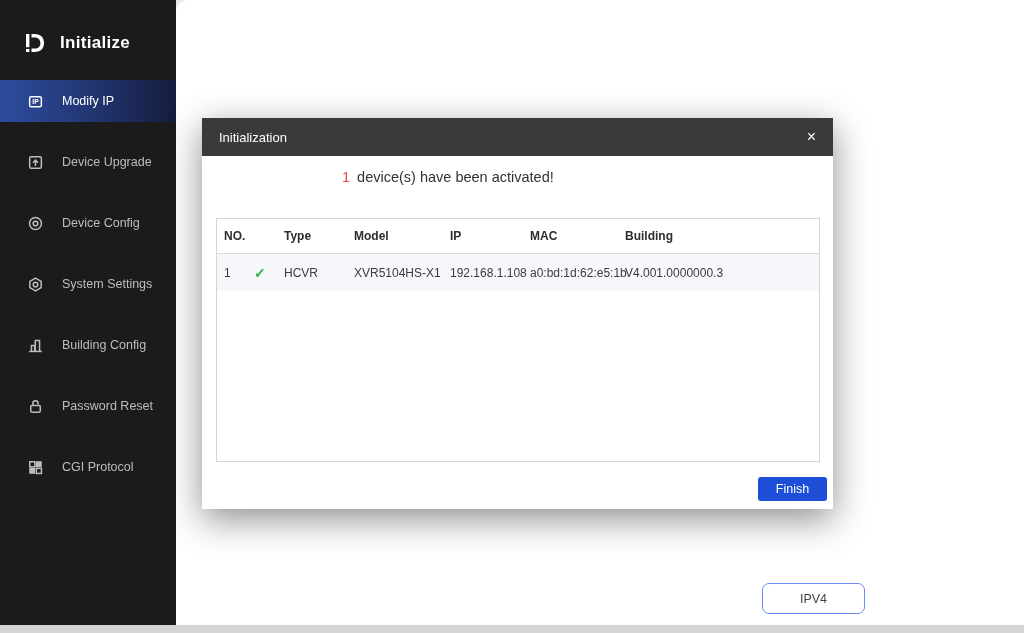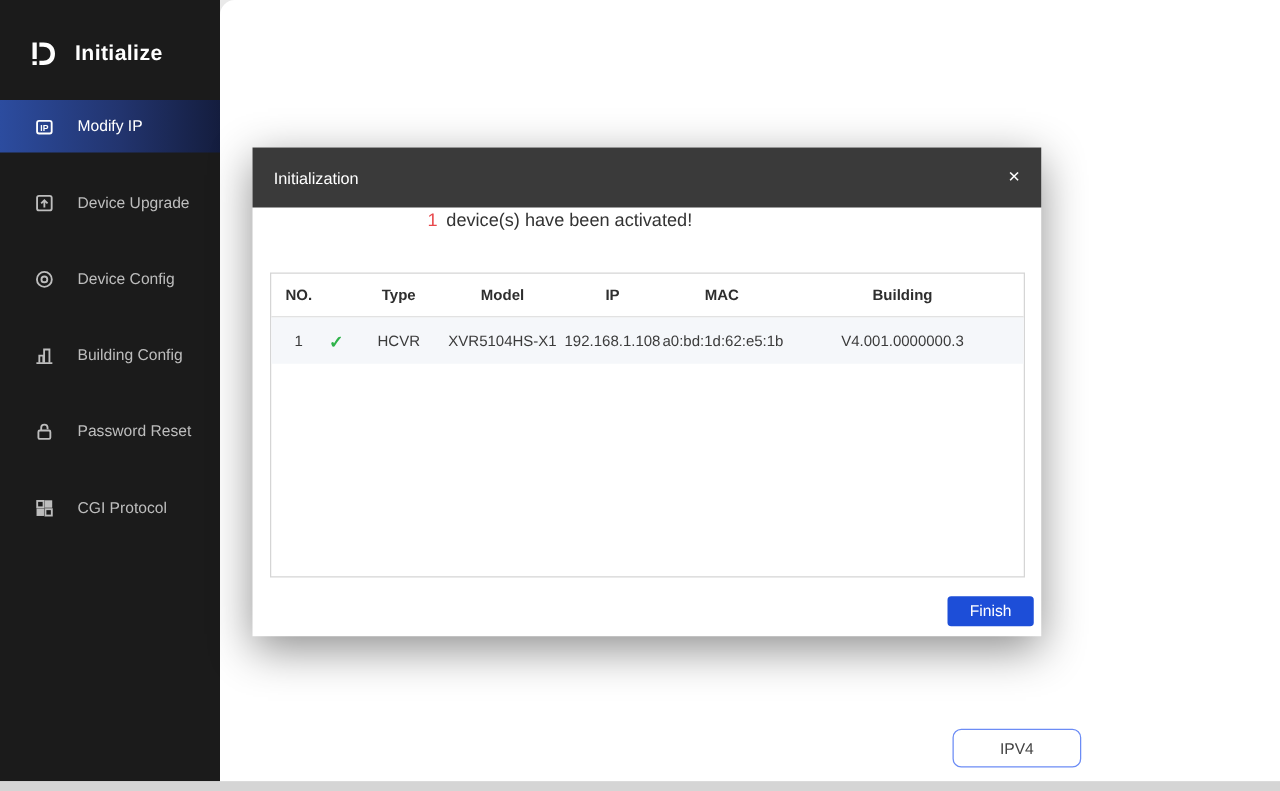--- a/index.html
+++ b/index.html
@@ -62,26 +62,26 @@
   .flabel { position:absolute; top:591px; font-size:12.5px; color:#333; }
   .ipmode { position:absolute; top:583px; width:103px; height:31px; background:#fff; font-size:12.5px; color:#444;
             font-family:inherit; cursor:pointer; }
   .ipmode.active { border:1.5px solid #6c8cf5; border-radius:7px; z-index:2;margin-left:44px; }
   .ipmode.inactive { border:1px solid #d9d9d9; border-radius:7px; }
   .bottom-strip { position:absolute; left:0; top:625px; width:1024px; height:8px; background:#d5d5d5; z-index:4; }
 
   
   .modal { position:absolute; left:202px; top:118px; width:631px; height:391px; background:#fff; z-index:5;
            box-shadow:0 10px 34px rgba(0,0,0,.45); }
-  .modal-head { height:48px; background:#3a3a3a; display:flex; align-items:center;gap:16px; }
+  .modal-head { height:38px; background:#3a3a3a; display:flex; align-items:center;gap:16px; }
   .modal-title { color:#fff; font-size:13px; margin-left:17px; }
   .modal-x { margin-left:auto; margin-right:17px; color:#fff; font-size:16px; cursor:pointer; }
   .modal-msg { position:absolute; left:140px; top:51px; font-size:14.5px; color:#333; }
   .modal-msg .red { color:var(--danger); margin-right:7px; }
-  .mtable { position:absolute; left:14px; top:100px; width:604px; height:244px; border:1px solid #d5d5d5; background:#fff; overflow:hidden;text-align:center; }
+  .mtable { position:absolute; left:14px; top:100px; width:604px; height:244px; border:1px solid #d5d5d5; background:#fff; overflow:hidden; }
   .mrow { display:grid; grid-template-columns:30px 30px 70px 96px 80px 95px 1fr; padding-left:7px; align-items:center; }
   .mrow.mhead { height:35px; border-bottom:1px solid #d9d9d9; font-weight:bold; font-size:12px; color:#2e2e2e; }
   .mrow.mdata { height:37px; background:#f5f7fa; font-size:12px; color:#3b3b3b; }
   .mcheck { color:var(--success); font-size:14px; font-weight:bold; }
   .finish { position:absolute; left:556px; top:359px; width:69px; height:24px; background:#1d4ed8; color:#fff; border:none;
             border-radius:3px; font-size:12.5px; font-family:inherit; cursor:pointer; }
 </style>
 </head>
 <body>
 
@@ -118,20 +118,29 @@
           <span>Device Upgrade</span>
         </div>
         <div class="nav-item">
           <span class="nav-ic">
             <svg width="17" height="17" viewBox="0 0 16 16" fill="none" stroke="currentColor" stroke-width="1.4">
               <circle cx="8" cy="8" r="5.6"></circle>
               <circle cx="8" cy="8" r="2.2"></circle>
             </svg>
           </span>
           <span>Device Config</span>
+        </div>
+        <div class="nav-item">
+          <span class="nav-ic">
+            <svg width="17" height="17" viewBox="0 0 16 16" fill="none" stroke="currentColor" stroke-width="1.4">
+              <path d="M8 1.9 13.3 5v6L8 14.1 2.7 11V5Z"></path>
+              <circle cx="8" cy="8" r="2.2"></circle>
+            </svg>
+          </span>
+          <span>System Settings</span>
         </div>
         <div class="nav-item">
           <span class="nav-ic">
             <svg width="17" height="17" viewBox="0 0 16 16" fill="none" stroke="currentColor" stroke-width="1.4">
               <path d="M2 13.6h12"></path>
               <path d="M4.2 13.4V8h3v5.4M7.8 13.4V3.4h4V13.4"></path>
             </svg>
           </span>
           <span>Building Config</span>
         </div>

